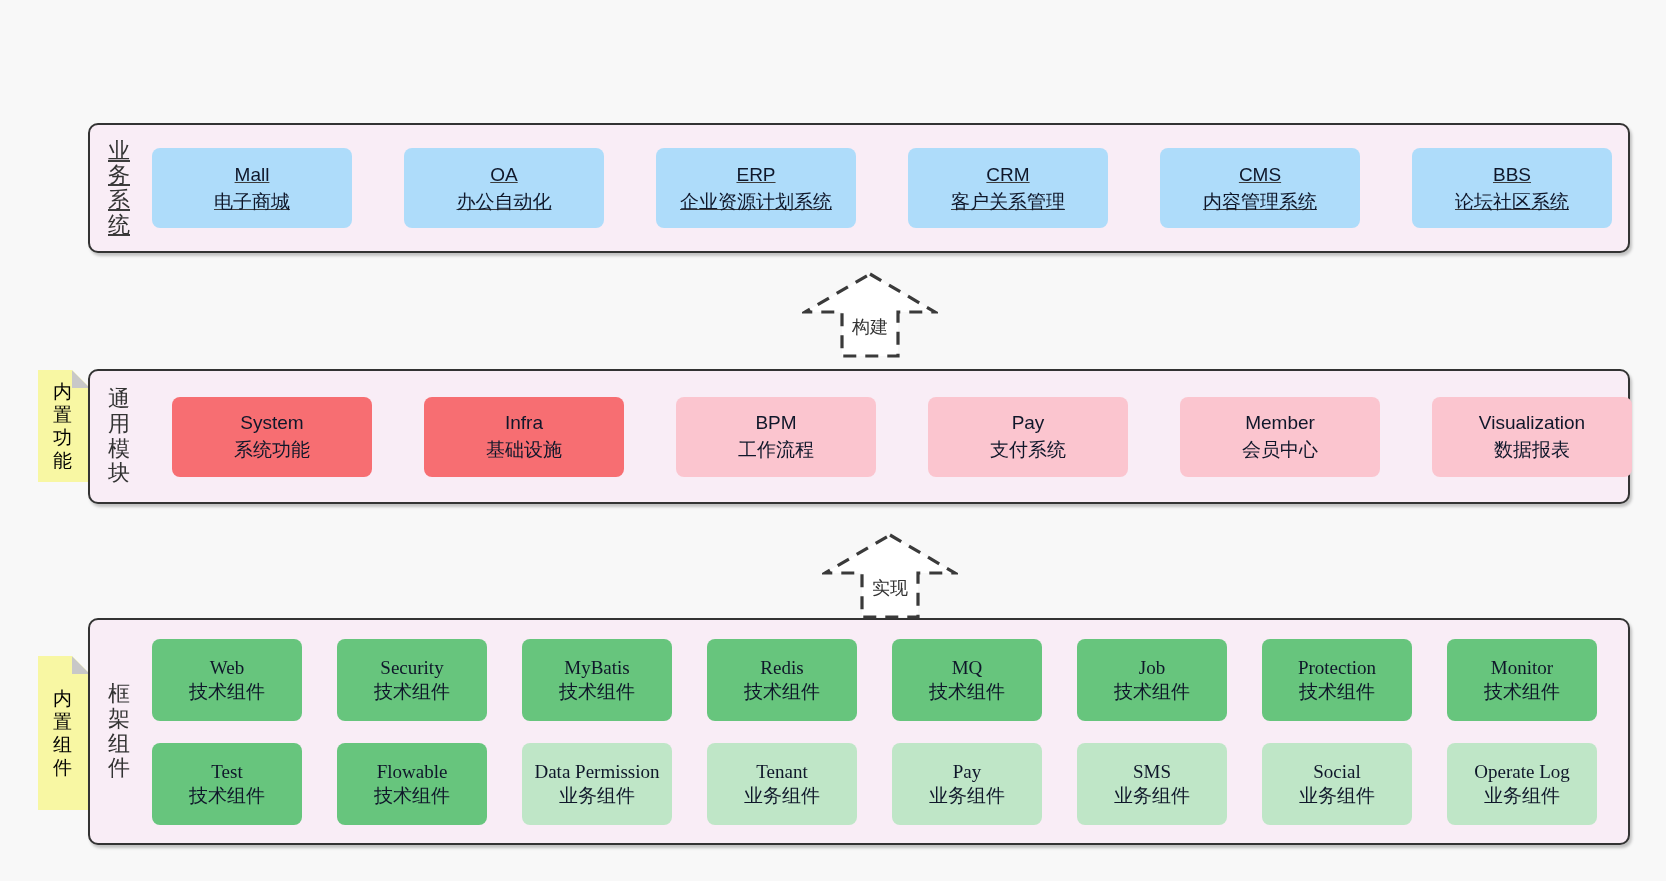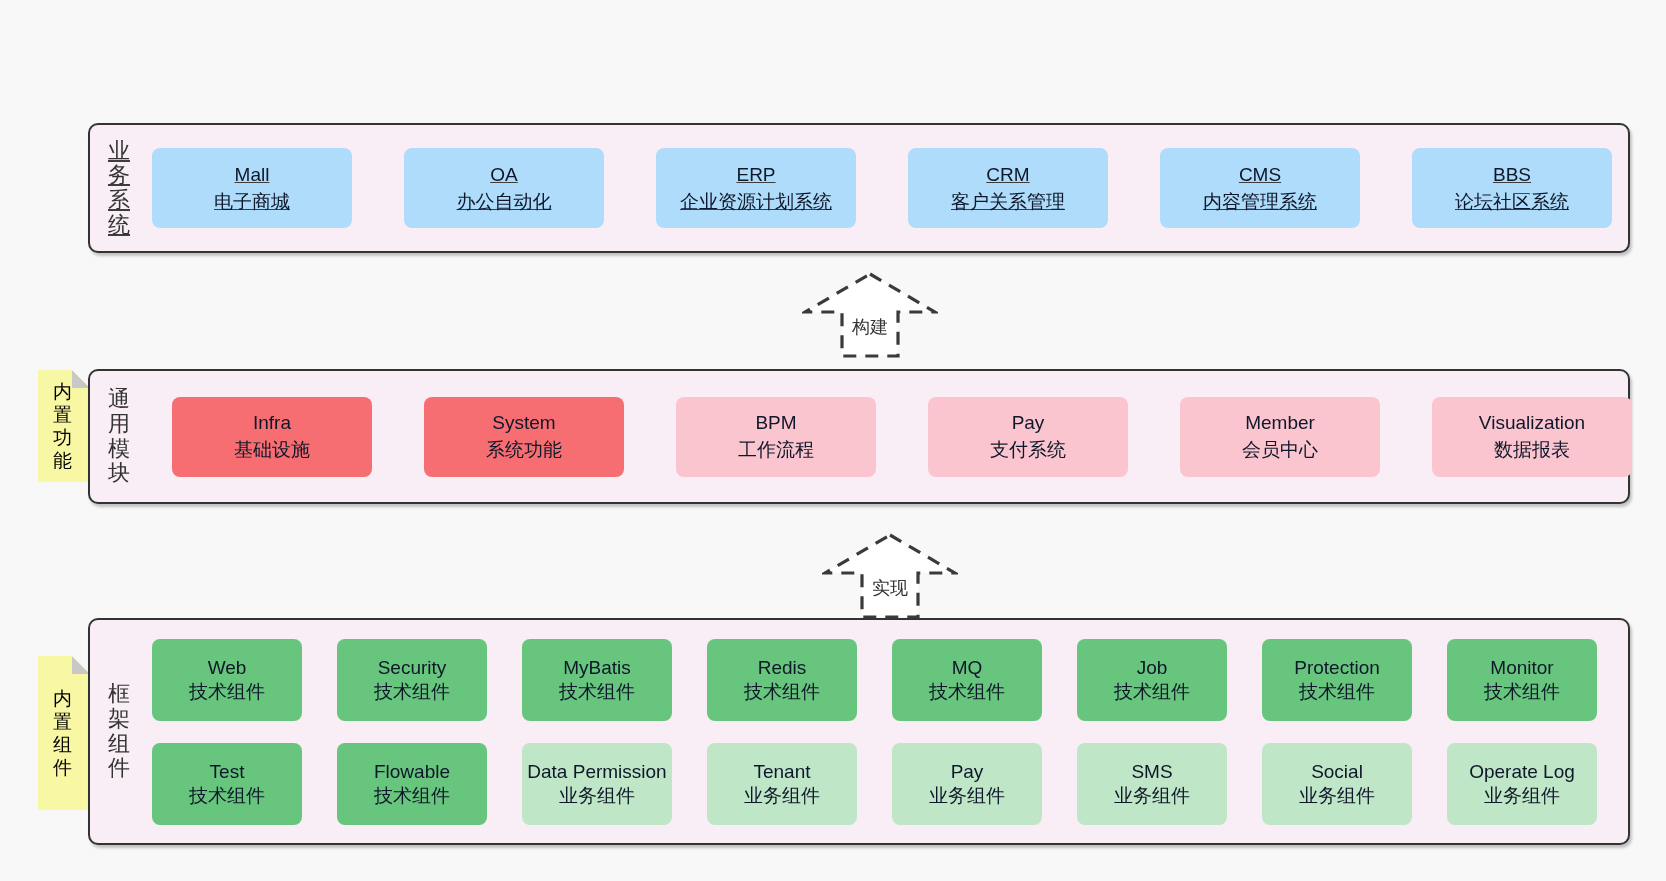--- a/index.html
+++ b/index.html
@@ -24,21 +24,21 @@
   .boxes { display:flex; gap:52px; margin-left:20px; }
   .boxes-grid { display:flex; flex-direction:column; gap:22px; margin-left:20px; }
   .boxes-row { display:flex; gap:35px; }
 
   .box {
     border-radius:8px; display:flex; flex-direction:column;
     justify-content:center; align-items:center; text-align:center;
     font-size:19px; line-height:1.35; color:#0f172a;
   }
   .box-lg { width:200px; height:80px; }
-  .box-sm { width:150px; height:82px; line-height:1.22; }
+  .box-sm { width:150px; height:82px; line-height:1.22;font-family:Liberation Serif, serif; }
   .c-blue   { background:#aedcfa; }
   .c-red    { background:#f76e72; }
   .c-pink   { background:#fbc5cf; }
   .c-green  { background:#67c57d; }
   .c-lgreen { background:#bfe6c7; }
   .box-sub { margin-top:1px; }
 
   .note {
     position:absolute; left:38px; width:52px; z-index:1;
     background:#f8f7a3;
@@ -113,26 +113,26 @@
     <svg width="136" height="88" viewBox="0 0 136 88">
       <polygon points="68,3 133,41 96,41 96,85 40,85 40,41 3,41" fill="#ffffff" stroke="#3a3a3a" stroke-width="3.2" stroke-dasharray="13 9"></polygon>
     </svg>
     <div class="arrow-label">构建</div>
   </div>
 
   <div class="layer layer-modules">
     <div class="side-label">通用模块</div>
     <div class="boxes">
       <div class="box box-lg c-red">
+        <div class="box-name">System</div>
+        <div class="box-sub">系统功能</div>
+      </div>
+      <div class="box box-lg c-red">
         <div class="box-name">Infra</div>
         <div class="box-sub">基础设施</div>
-      </div>
-      <div class="box box-lg c-red">
-        <div class="box-name">System</div>
-        <div class="box-sub">系统功能</div>
       </div>
       <div class="box box-lg c-pink">
         <div class="box-name">BPM</div>
         <div class="box-sub">工作流程</div>
       </div>
       <div class="box box-lg c-pink">
         <div class="box-name">Pay</div>
         <div class="box-sub">支付系统</div>
       </div>
       <div class="box box-lg c-pink">

